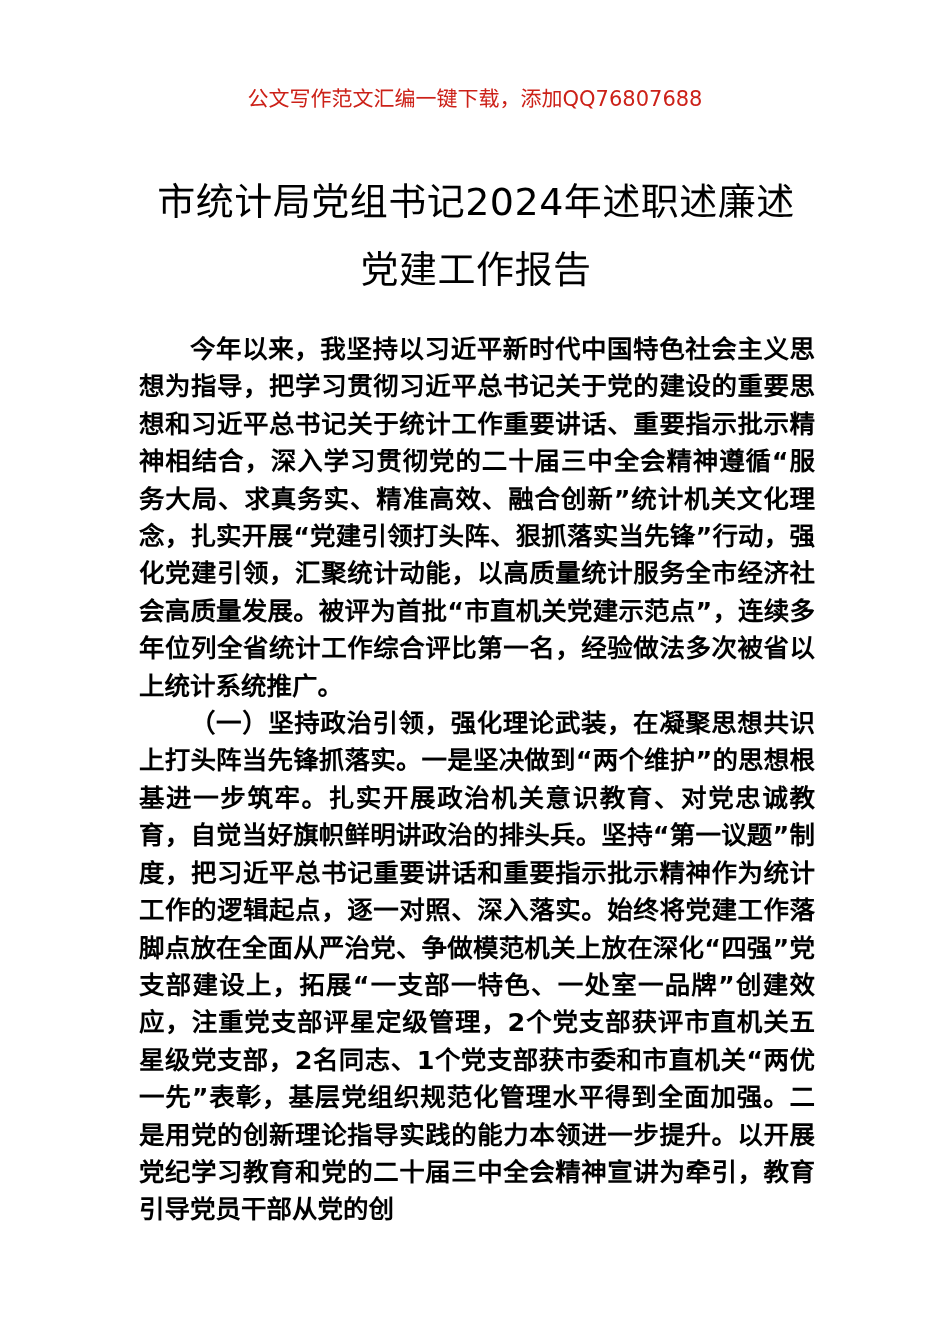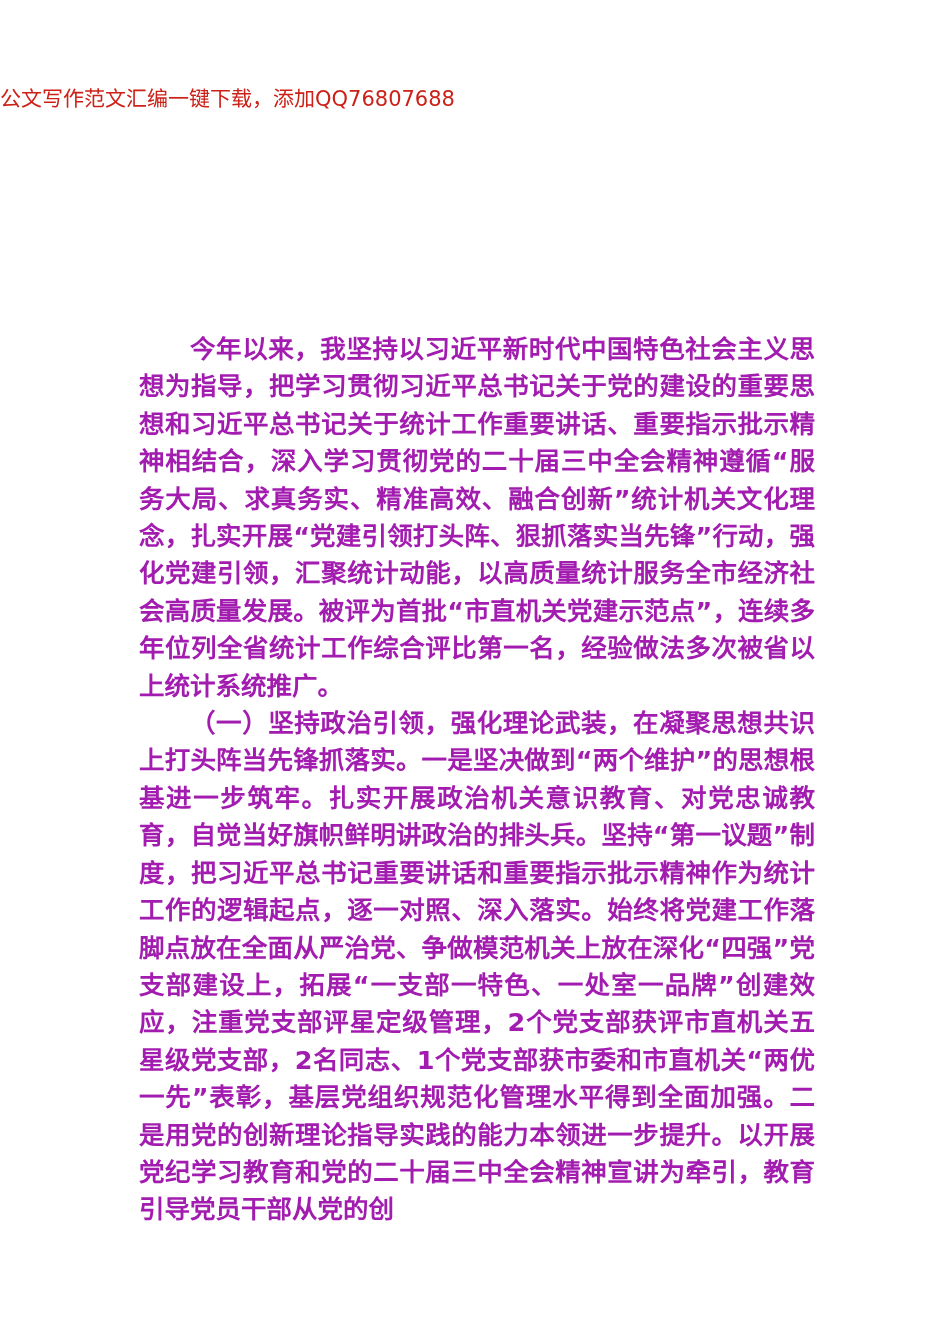--- a/index.html
+++ b/index.html
@@ -23,21 +23,21 @@
     position: relative;
     background: #ffffff;
   }
 
   
   .promo-banner {
     position: absolute;
     top: 82px;
     left: 0;
     width: 950px;
-    text-align: left;
+    text-align: center;
     color: #cc2118;
     font-size: 21px;
     font-weight: 400;
     letter-spacing: 0px;
     white-space: nowrap;
     font-family: "DejaVu Sans", "Liberation Sans", sans-serif;
   }
 
   
   .doc-title {
@@ -63,31 +63,32 @@
   }
 
   .para {
     font-size: 25.5px;
     font-weight: 700;
     line-height: 37.4px;
     letter-spacing: 0px;
     text-align: justify;
     text-justify: inter-ideograph;
     margin: 0;
-    color: #a21caf;
+    color: #000000;
     text-indent: 2em;
     word-break: break-all;
   }
 </style>
 </head>
 <body>
 
 <div class="page">
 
   <div class="promo-banner">公文写作范文汇编一键下载，添加QQ76807688</div>
 
+  <div class="doc-title">市统计局党组书记2024年述职述廉述党建工作报告</div>
 
   <div class="doc-body">
     <p class="para">今年以来，我坚持以习近平新时代中国特色社会主义思想为指导，把学习贯彻习近平总书记关于党的建设的重要思想和习近平总书记关于统计工作重要讲话、重要指示批示精神相结合，深入学习贯彻党的二十届三中全会精神遵循“服务大局、求真务实、精准高效、融合创新”统计机关文化理念，扎实开展“党建引领打头阵、狠抓落实当先锋”行动，强化党建引领，汇聚统计动能，以高质量统计服务全市经济社会高质量发展。被评为首批“市直机关党建示范点”，连续多年位列全省统计工作综合评比第一名，经验做法多次被省以上统计系统推广。</p>
     <p class="para">（一）坚持政治引领，强化理论武装，在凝聚思想共识上打头阵当先锋抓落实。一是坚决做到“两个维护”的思想根基进一步筑牢。扎实开展政治机关意识教育、对党忠诚教育，自觉当好旗帜鲜明讲政治的排头兵。坚持“第一议题”制度，把习近平总书记重要讲话和重要指示批示精神作为统计工作的逻辑起点，逐一对照、深入落实。始终将党建工作落脚点放在全面从严治党、争做模范机关上放在深化“四强”党支部建设上，拓展“一支部一特色、一处室一品牌”创建效应，注重党支部评星定级管理，2个党支部获评市直机关五星级党支部，2名同志、1个党支部获市委和市直机关“两优一先”表彰，基层党组织规范化管理水平得到全面加强。二是用党的创新理论指导实践的能力本领进一步提升。以开展党纪学习教育和党的二十届三中全会精神宣讲为牵引，教育引导党员干部从党的创</p>
   </div>
 
 </div>
 
 </body></html>

